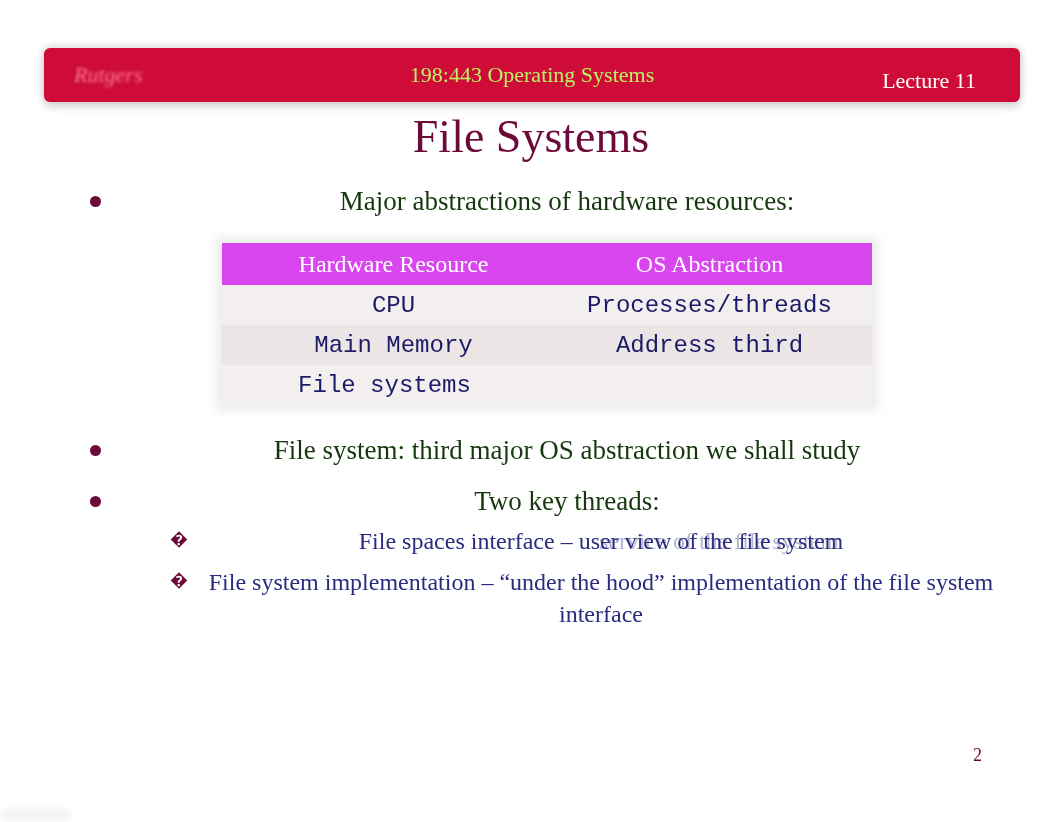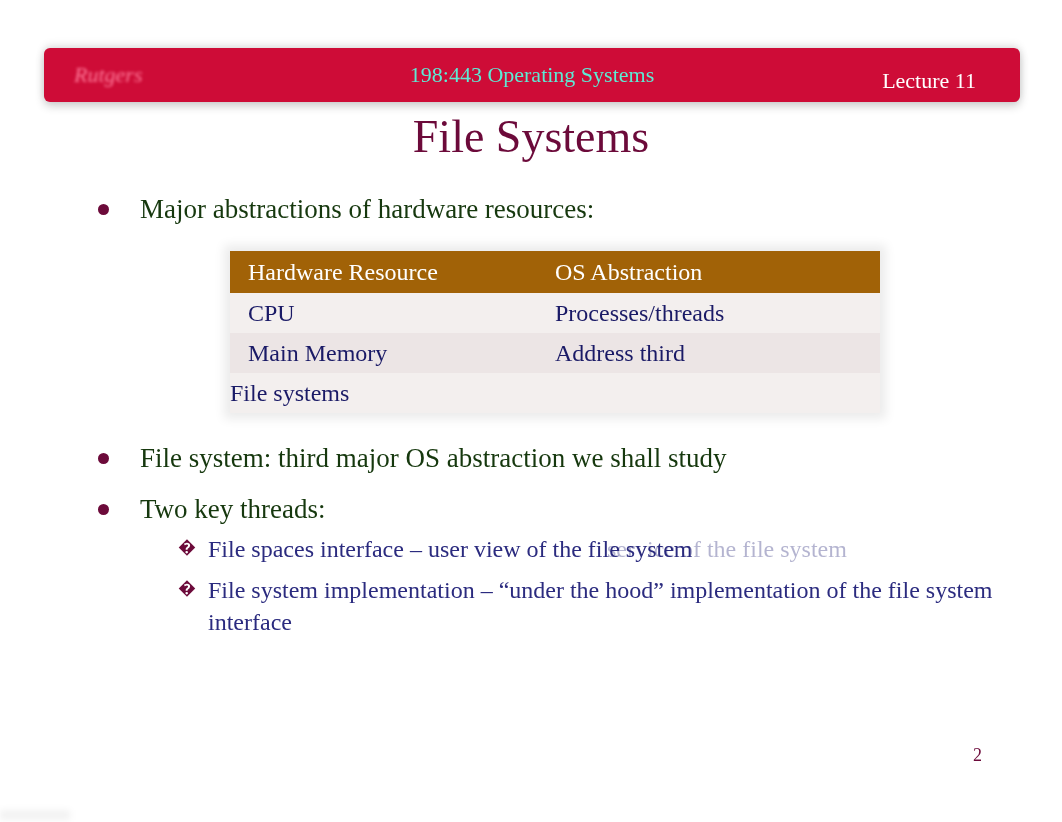--- a/index.html
+++ b/index.html
@@ -36,21 +36,21 @@
     font-family: "Brush Script MT", cursive;
     margin-left: 30px;
     filter: blur(1.5px);
     white-space: nowrap;
   }
   .header-course {
     position: absolute;
     left: 0;
     right: 0;
     text-align: center;
-    color: #5eead4;
+    color: #bef264;
     font-size: 22px;
   }
   .header-lecture {
     margin-left: auto;
     margin-right: 44px;
     color: #fff;
     font-size: 22px;
     position: relative;
     z-index: 2;
     margin-top: 12px;
@@ -65,23 +65,24 @@
     font-size: 46px;
     font-weight: normal;
   }
   .content {
     position: absolute;
     top: 184px;
     left: 90px;
     right: 60px;
   }
   ul.level1 {
-    margin: 8px;
+    margin: 0;
     padding: 0;
     list-style: none;
+    text-align: center;
   }
   ul.level1 > li {
     position: relative;
     padding-left: 42px;
     color: #16380e;
     font-size: 27px;
     line-height: 1.3;
     margin-bottom: 16px;
   }
   ul.level1 > li::before {
@@ -94,33 +95,34 @@
     background: #6c0a3a;
     border-radius: 50%;
   }
   
   .abs-table {
     margin: 24px 0 24px 90px;
     width: 650px;
     box-shadow: 0 0 10px 6px rgba(0,0,0,0.08);
   }
   .abs-table .thead {
-    background: #a16207;
+    background: #d946ef;
     color: #fff;
     font-size: 24px;
     display: flex;
     height: 42px;
     align-items: center;
   }
   .abs-table .trow {
     display: flex;
     height: 40px;
     align-items: center;
     color: #1a1a66;
     font-size: 24px;
+    font-family: Liberation Mono, monospace;
   }
   .abs-table .trow:nth-child(odd) {
     background: #ece5e5;
   }
   .abs-table .trow:nth-child(even) {
     background: #f3efee;
   }
   .abs-table .c1 { width: 50%; padding-left: 18px; box-sizing: border-box; }
   .abs-table .c2 { width: 50%; padding-left: 0; box-sizing: border-box; }
   

